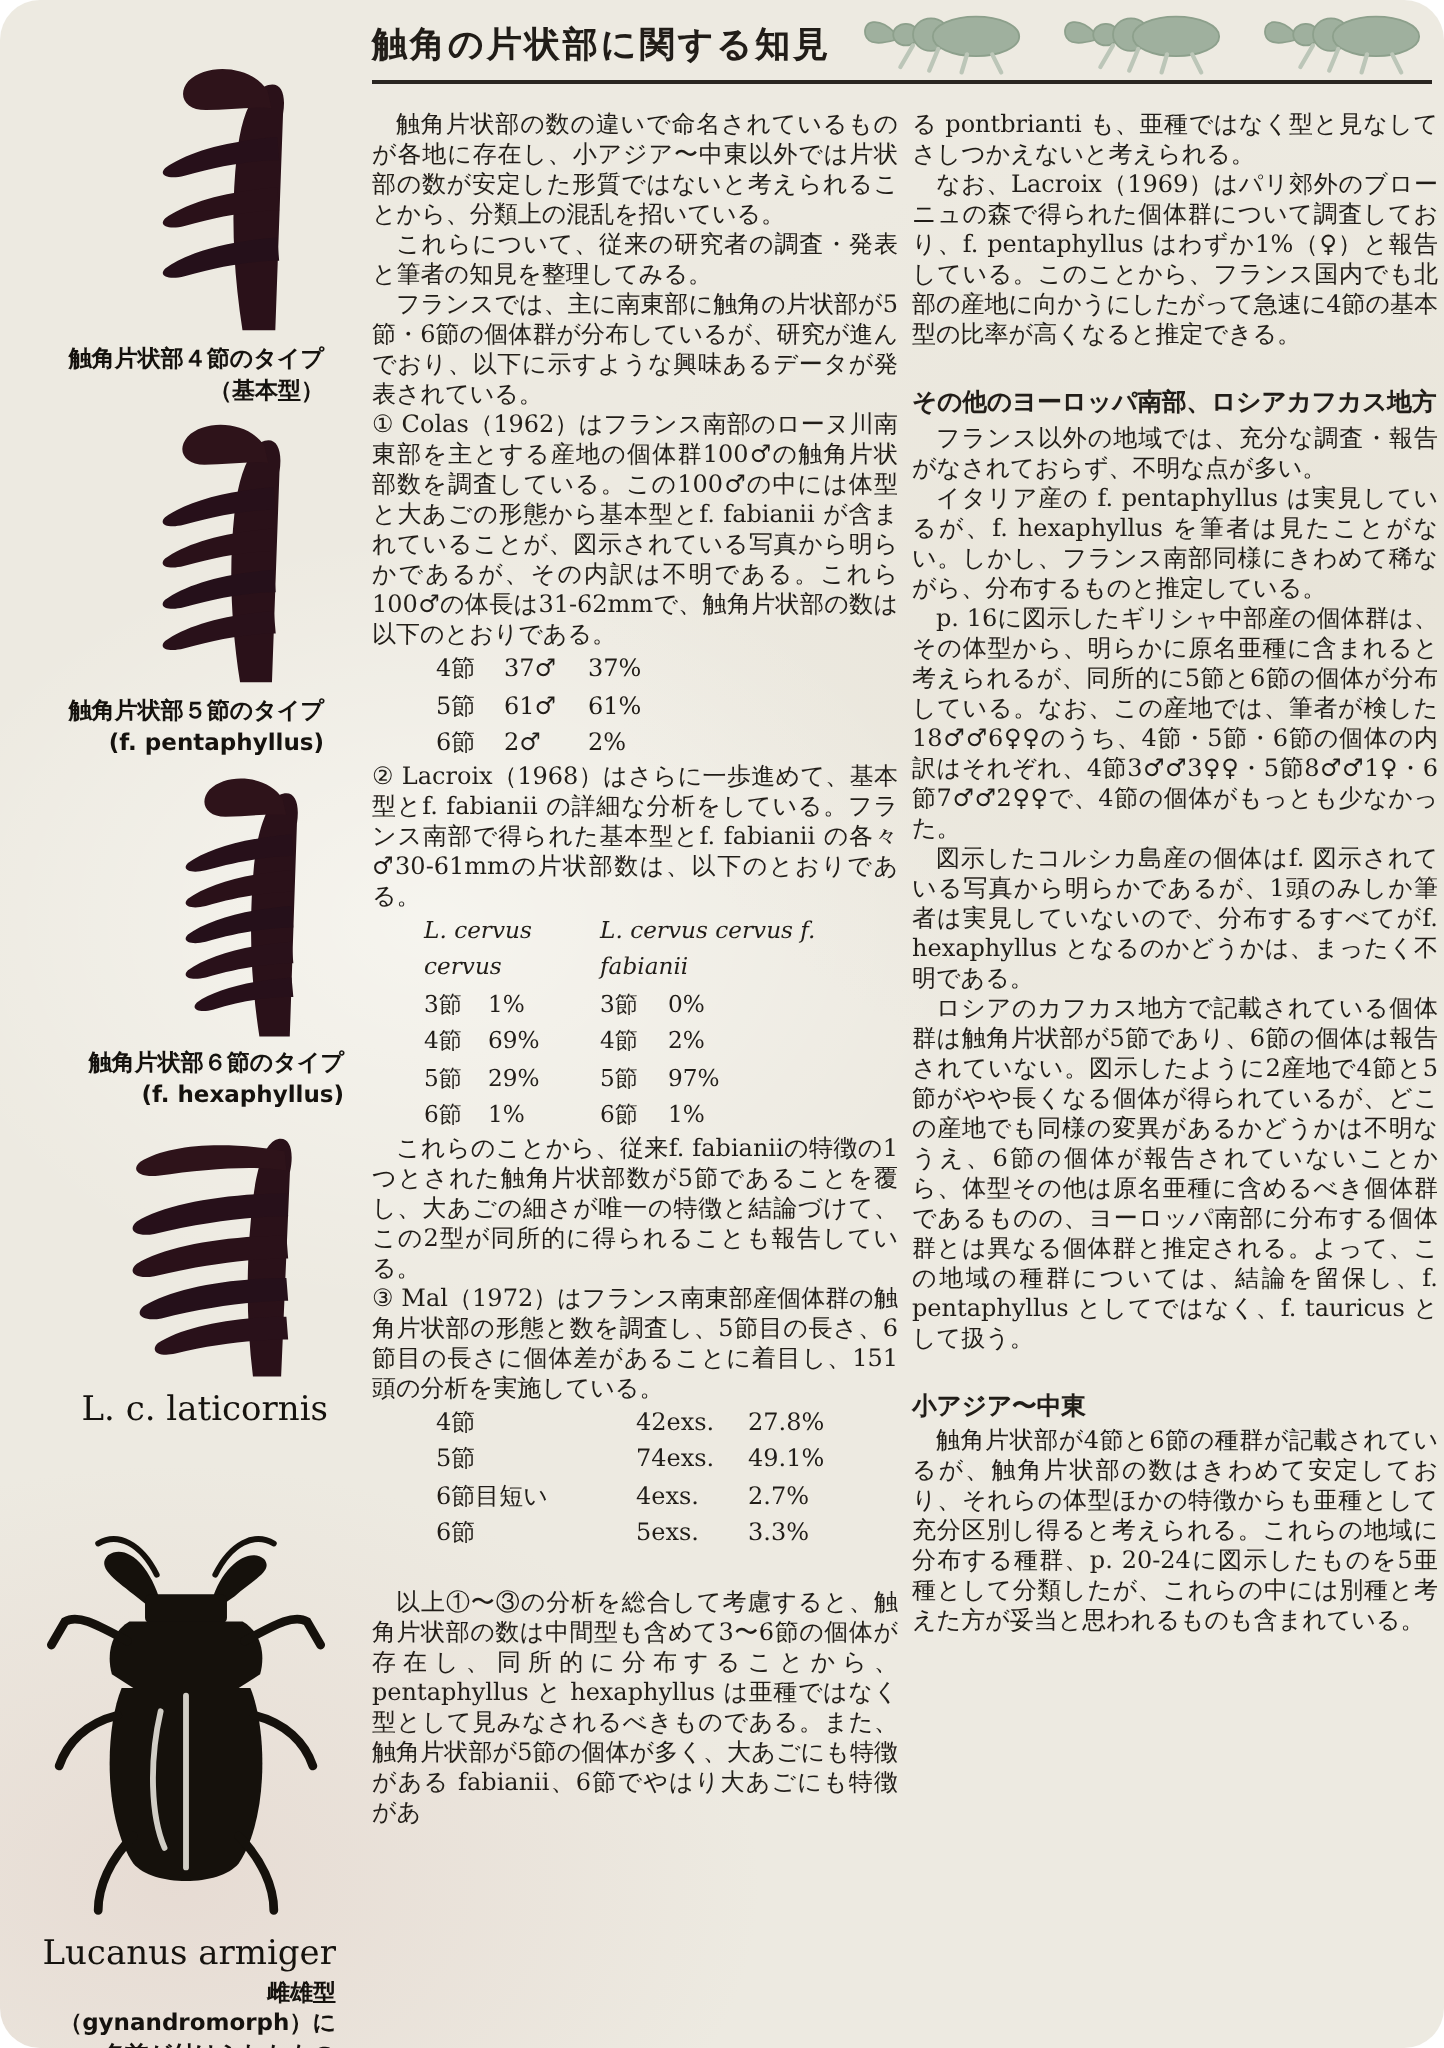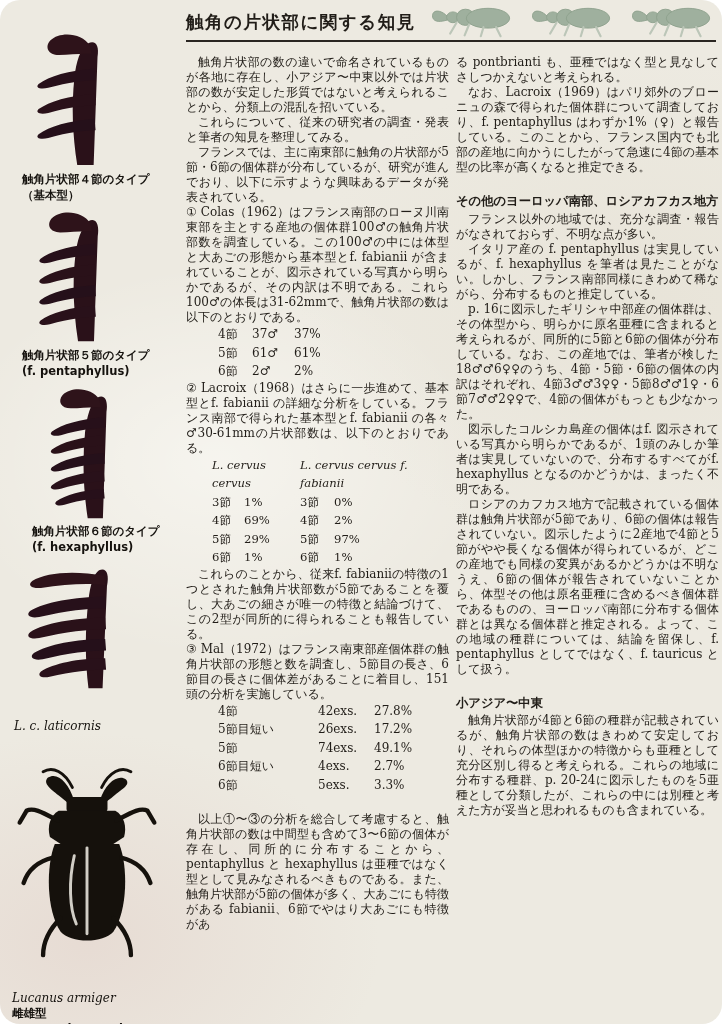--- a/index.html
+++ b/index.html
@@ -13,23 +13,23 @@
     font-family:"DejaVu Serif","Liberation Serif",serif;
     color:#211d18;
     border-radius:20px;
   }
   
   .title{position:absolute; left:186px; top:10px; font-size:17.5px; font-weight:bold; letter-spacing:1.5px;}
   .title-rule{position:absolute; left:186px; top:40px; width:530px; height:2px; background:#2a2621;}
   .header-beetles{position:absolute; left:424px; top:2px; width:292px; height:36px; display:flex; justify-content:space-between;}
   .header-beetles svg{width:92px; height:36px;}
   
-  .sb-fig{position:absolute; text-align:left;}
+  .sb-fig{position:absolute; text-align:right;}
   .sb-cap{font-family:"DejaVu Sans","Liberation Sans",sans-serif; font-weight:bold; font-size:11.5px; line-height:1.35; color:#15120e;}
-  .sb-cap .lat{font-family:"DejaVu Serif","Liberation Serif",serif; font-style:italic; font-weight:normal; font-size:12px;margin-top:24px;}
+  .sb-cap .lat{font-family:"DejaVu Serif","Liberation Serif",serif; font-weight:normal; font-size:17px;}
   .sb-src{font-size:10px; font-family:"DejaVu Serif","Liberation Serif",serif; font-weight:normal;font-style:italic;}
   
   .col{position:absolute; top:55px; width:263px;}
   .col-left{left:186px;}
   .col-right{left:456px;}
   .col p{margin:0; font-size:12px; line-height:15px; text-align:justify; text-justify:inter-ideograph;}
   .col p.ind{text-indent:1em;}
   .sec{margin:17px 0 1px 0; font-size:12.3px; line-height:18.5px; font-weight:bold; font-family:"DejaVu Sans","Liberation Sans",sans-serif;}
   .gap{height:18px;}
   
@@ -239,25 +239,20 @@
           <span>1%</span>
       </div>
     </div>
     <p class="ind">これらのことから、従来f. fabianiiの特徴の1つとされた触角片状部数が5節であることを覆し、大あごの細さが唯一の特徴と結論づけて、この2型が同所的に得られることも報告している。</p>
     <p>③ Mal（1972）はフランス南東部産個体群の触角片状部の形態と数を調査し、5節目の長さ、6節目の長さに個体差があることに着目し、151頭の分析を実施している。</p>
     <div class="mlist">
       <div class="mrow">
         <span>4節</span>
           <span>42exs.</span>
           <span>27.8%</span>
-      </div>
-      <div class="mrow">
-        <span>5節目短い</span>
-          <span>26exs.</span>
-          <span>17.2%</span>
       </div>
       <div class="mrow">
         <span>5節</span>
           <span>74exs.</span>
           <span>49.1%</span>
       </div>
       <div class="mrow">
         <span>6節目短い</span>
           <span>4exs.</span>
           <span>2.7%</span>

